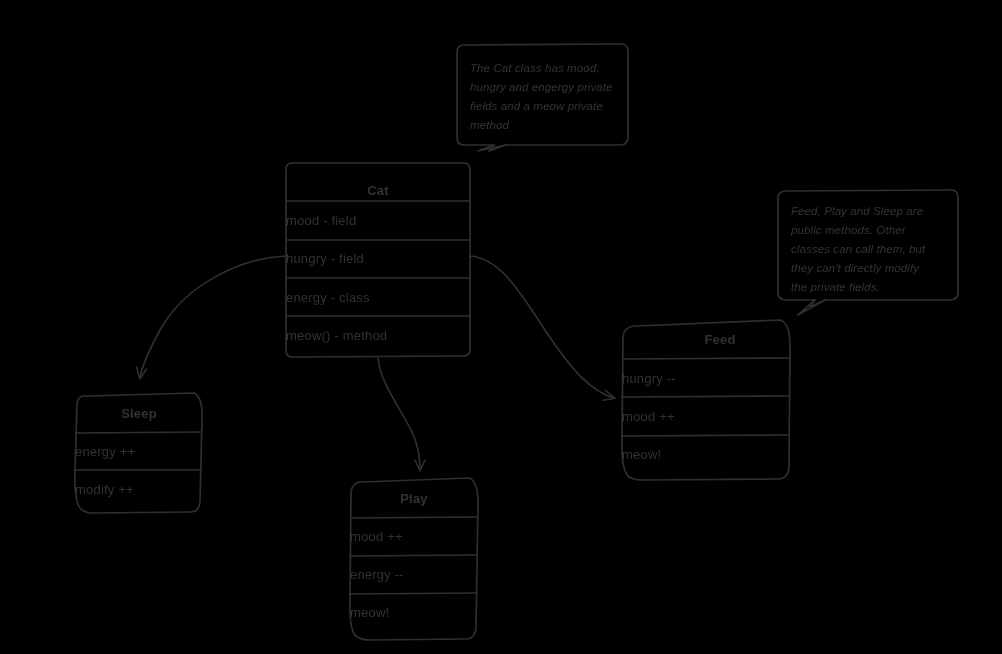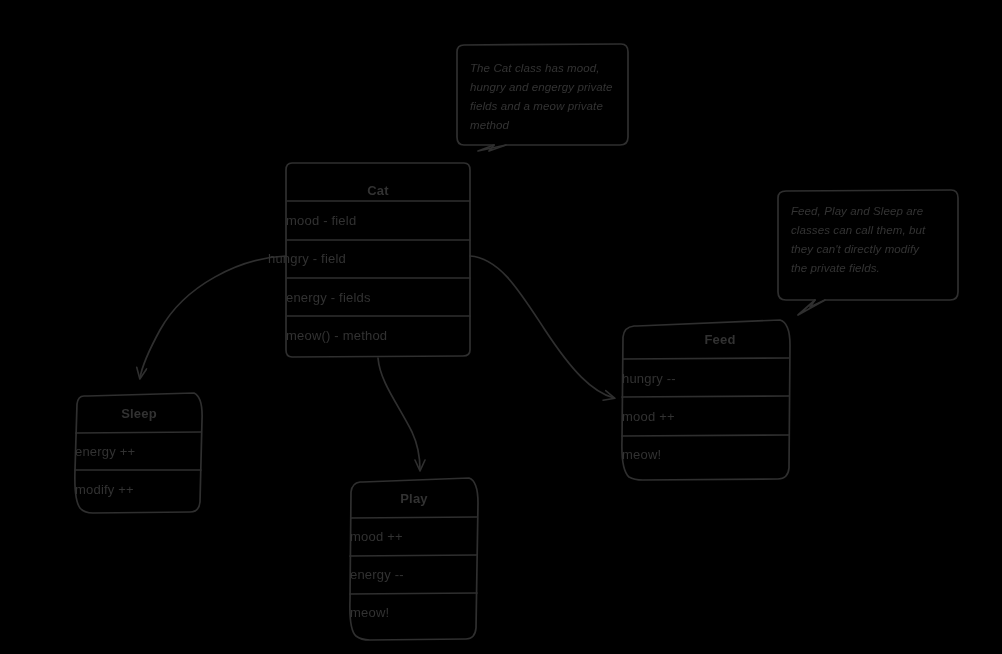--- a/index.html
+++ b/index.html
@@ -117,22 +117,22 @@
       <path d="M286,256 C240,258 185,285 160,330 C148,352 142,366 140,378" marker-end="url(#arrowOpen)"></path>
 
       <path d="M378,358 C380,382 398,404 412,432 C419,447 420,458 420,470" marker-end="url(#arrowOpen)"></path>
 
       <path d="M470,256 C500,258 520,292 545,330 C572,371 592,392 614,398" marker-end="url(#arrowOpen)"></path>
     </g>
   </svg>
 
   <div class="node-title" style="left:286px; top:174px; width:184px;margin-top:9px;">Cat</div>
   <div class="node-row" style="left:286px; top:213px; width:184px;">mood - field</div>
-  <div class="node-row" style="left:268px; top:251px; width:184px;">hungry - field</div>
-  <div class="node-row" style="left:286px; top:290px; width:184px;">energy - fields</div>
+  <div class="node-row" style="left:286px; top:251px; width:184px;">hungry - field</div>
+  <div class="node-row" style="left:286px; top:290px; width:184px;">energy - class</div>
   <div class="node-row" style="left:286px; top:328px; width:168px;">meow() - method</div>
 
   <div class="node-title" style="left:75px; top:406px; width:128px;">Sleep</div>
   <div class="node-row" style="left:75px; top:444px; width:128px;">energy ++</div>
   <div class="node-row" style="left:75px; top:482px; width:128px;">modify ++</div>
 
   <div class="node-title" style="left:350px; top:491px; width:128px;">Play</div>
   <div class="node-row" style="left:350px; top:529px; width:128px;">mood ++</div>
   <div class="node-row" style="left:350px; top:567px; width:128px;">energy --</div>
   <div class="node-row" style="left:350px; top:605px; width:128px;">meow!</div>
@@ -144,18 +144,19 @@
 
   <div class="callout-text" style="left:470px; top:59px; width:152px;">
     <div>The Cat class has mood,</div>
     <div>hungry and engergy private</div>
     <div>fields and a meow private</div>
     <div>method</div>
   </div>
 
   <div class="callout-text" style="left:791px; top:202px; width:160px;">
     <div>Feed, Play and Sleep are</div>
+    <div>public methods. Other</div>
     <div>classes can call them, but</div>
     <div>they can't directly modify</div>
     <div>the private fields.</div>
   </div>
 
 </div>
 
 </body></html>

